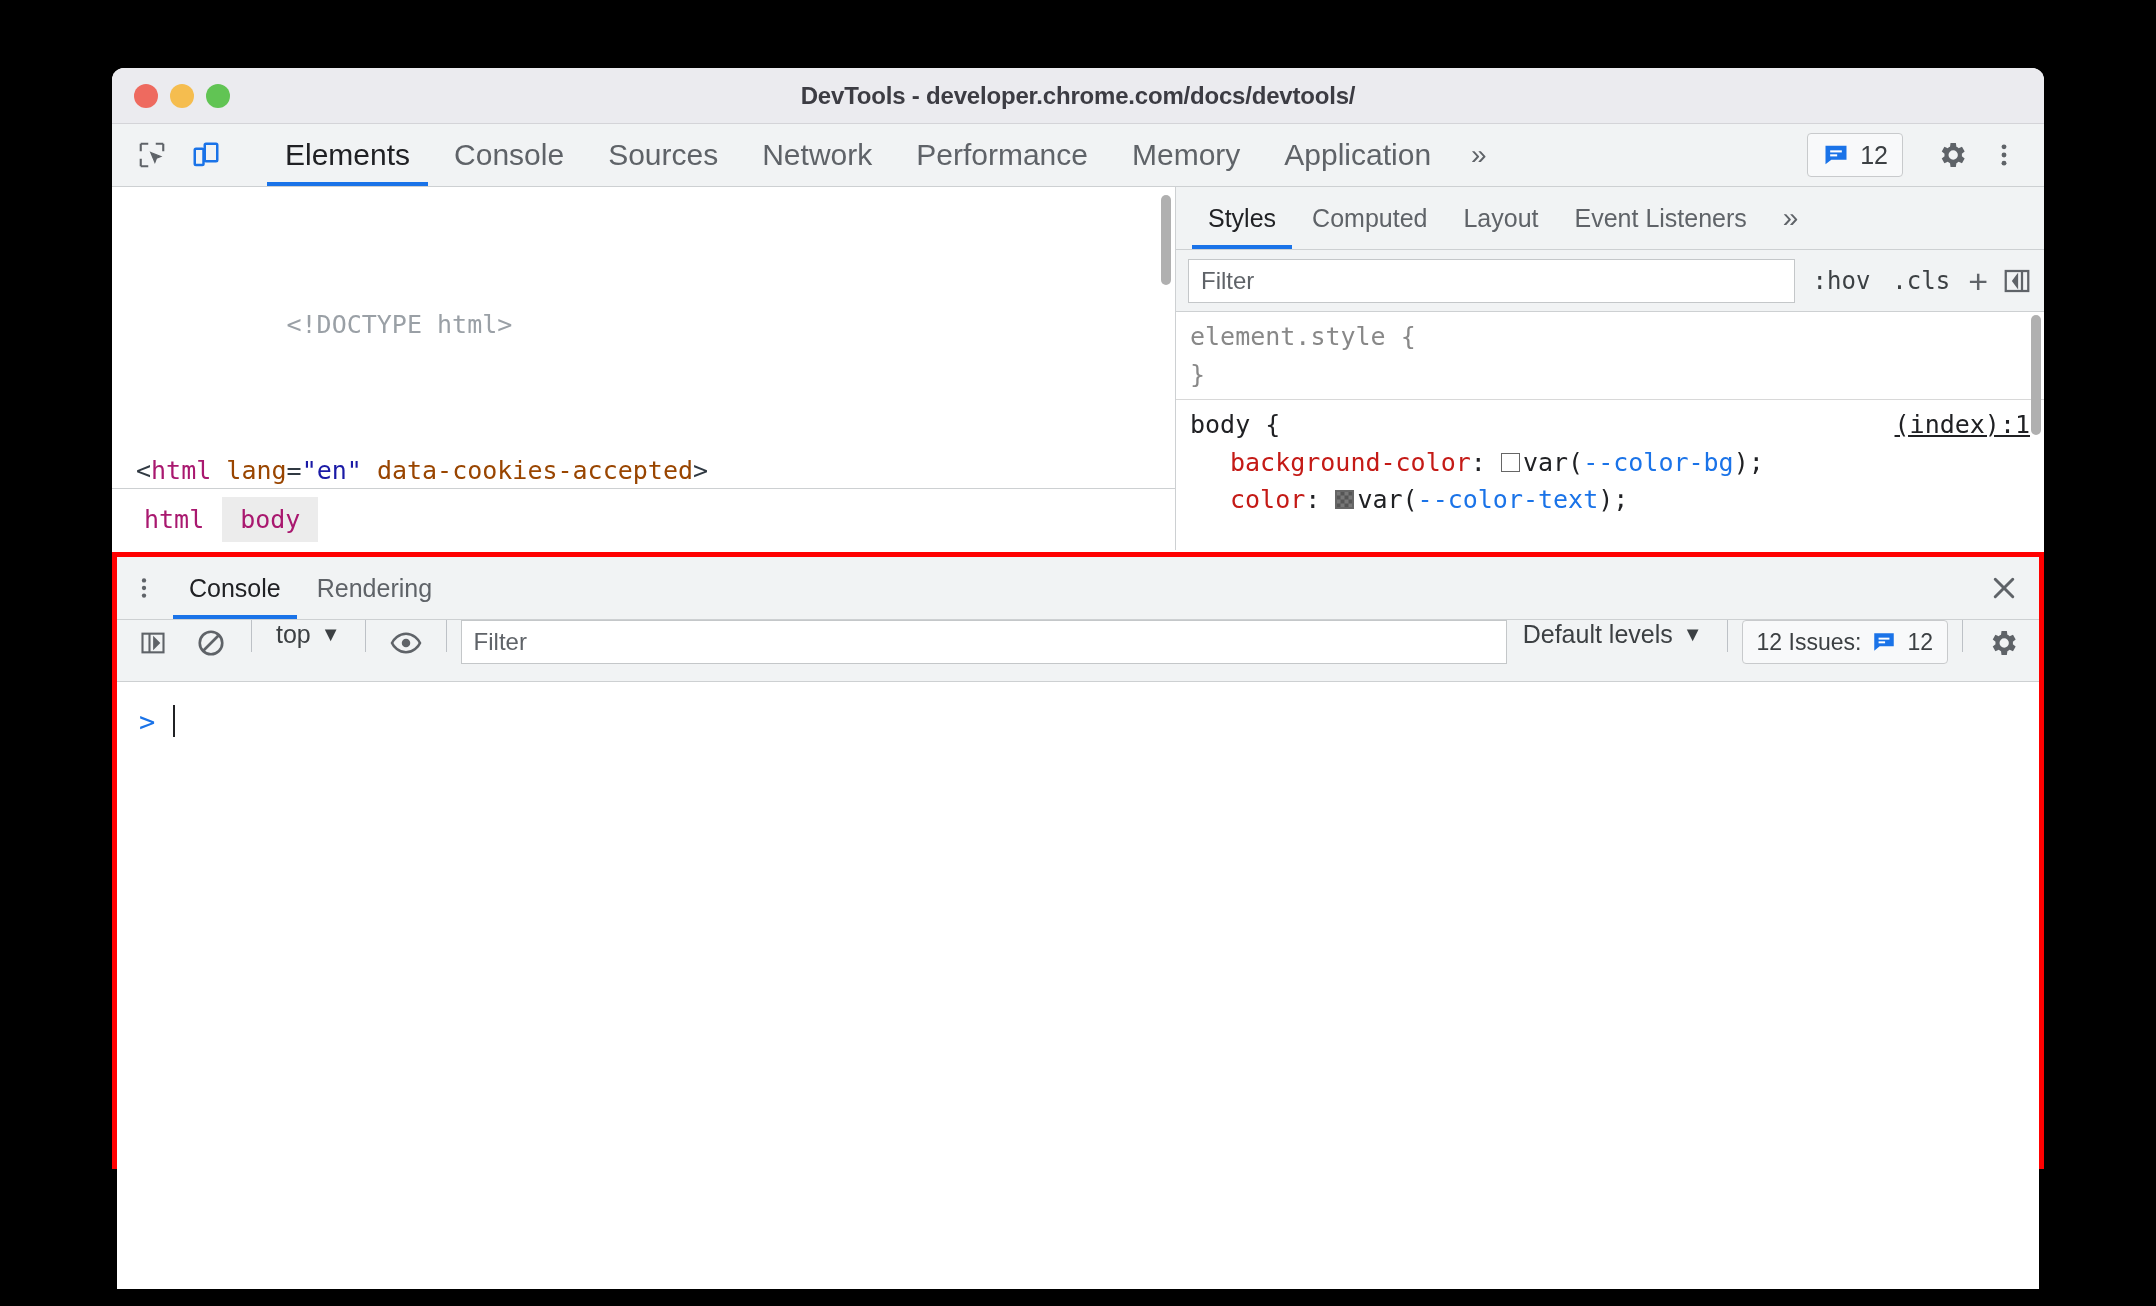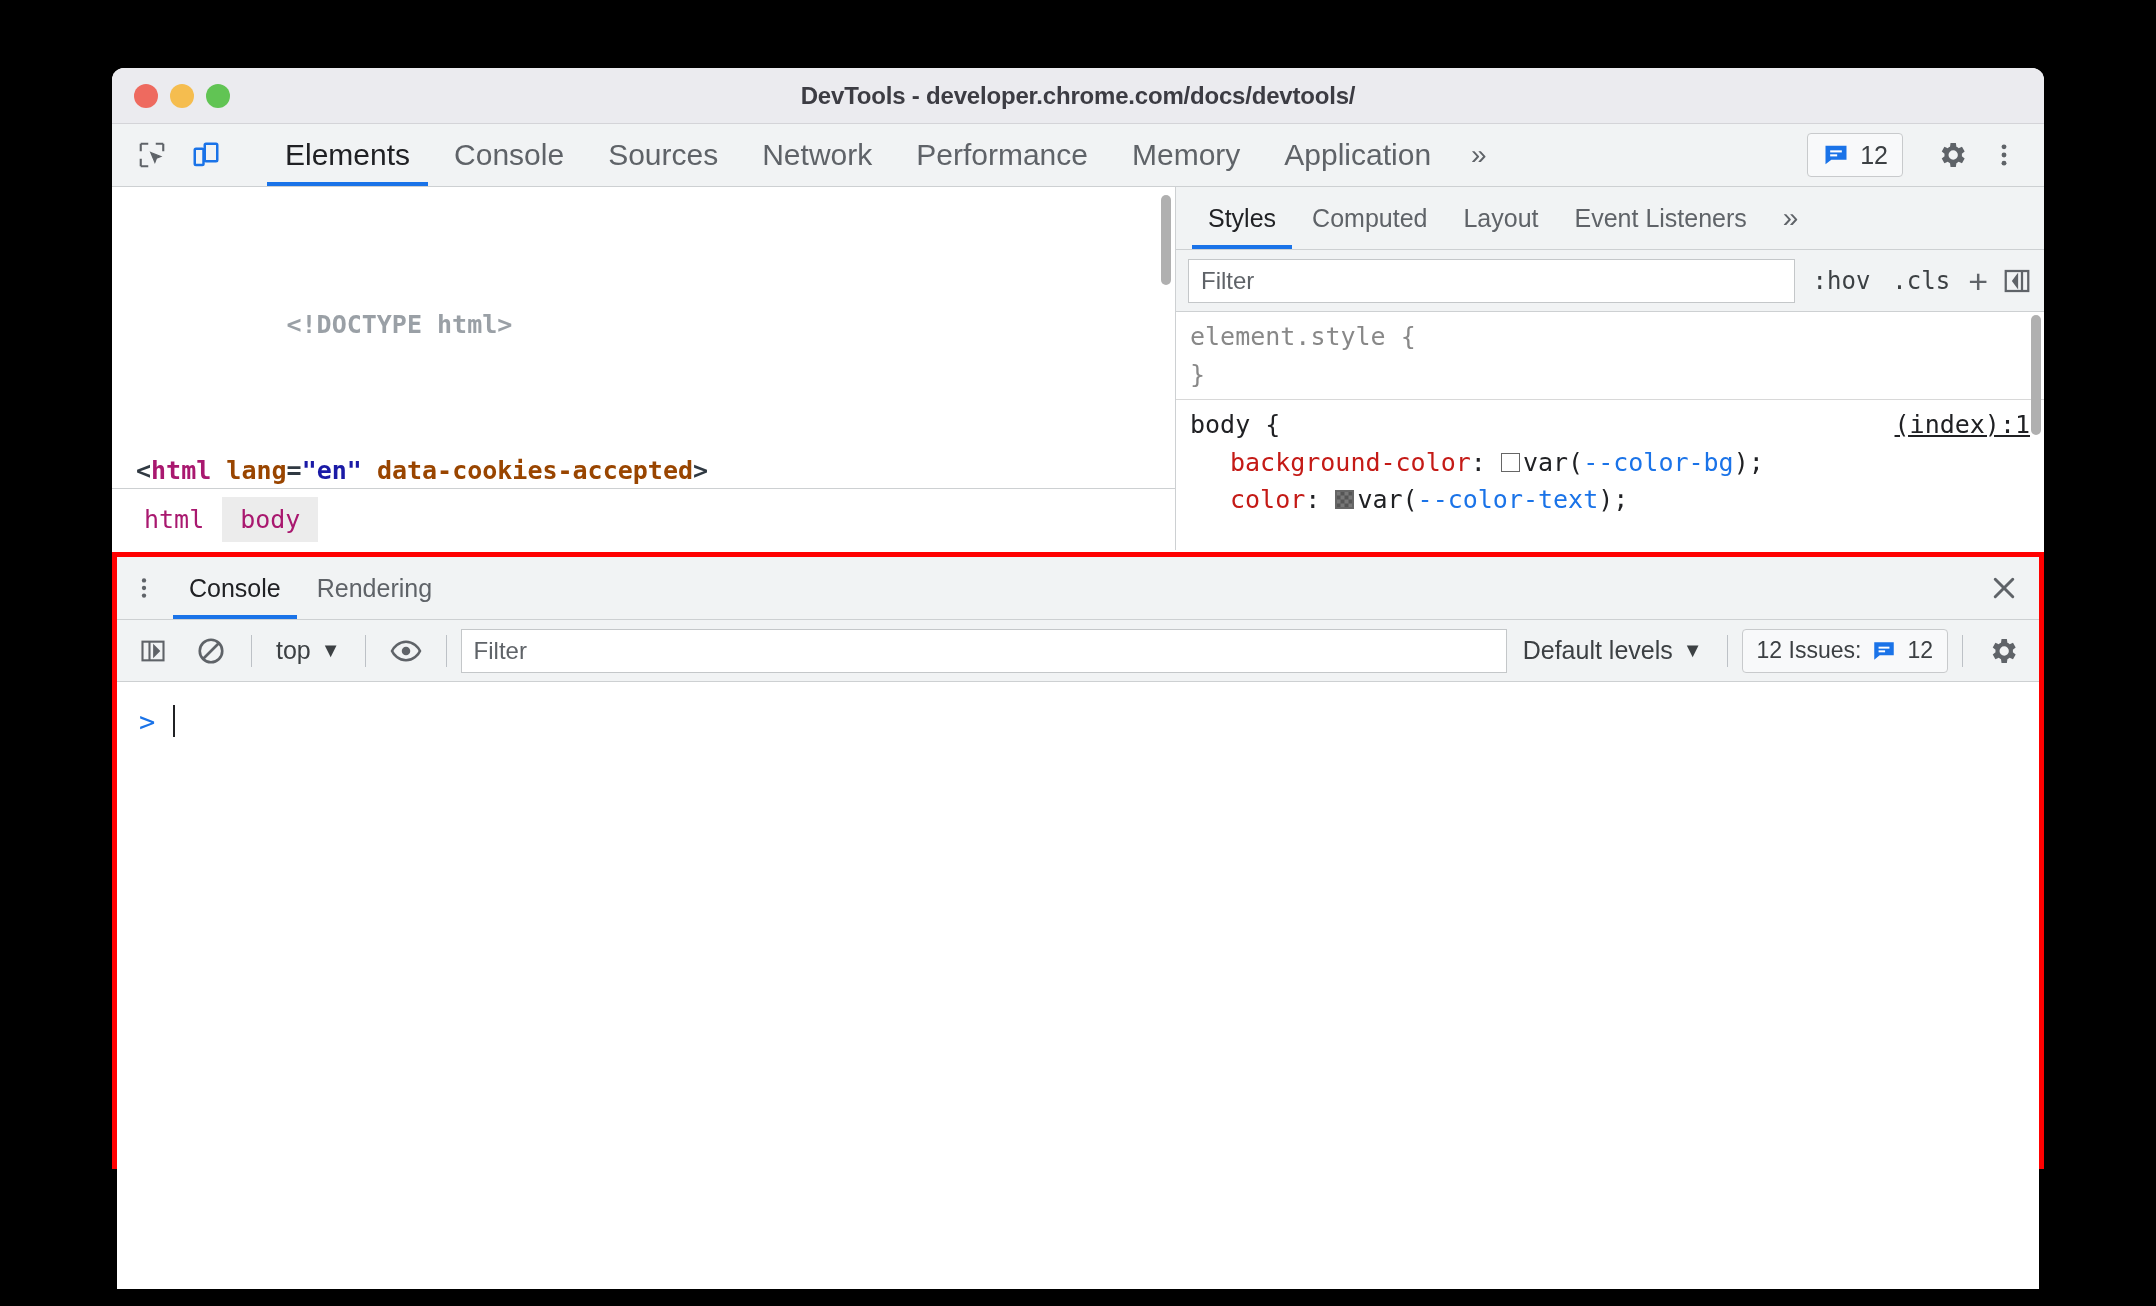--- a/index.html
+++ b/index.html
@@ -141,21 +141,20 @@
     border-right: 1px solid #cdd0d2;
     overflow: hidden;
   }
   .tree {
     padding: 10px 0 0 22px;
     font-family: "DejaVu Sans Mono", monospace;
     font-size: 25px;
     line-height: 1.46;
     color: #303942;
     white-space: pre-wrap;
-    font-weight: bold;
   }
   .tree .row { position: relative; padding-left: 2px; }
   .doctype { color: #9aa0a6; }
   .tagname { color: #a9186f; }
   .attrname { color: #994500; }
   .attrval { color: #1a1aa6; }
   .punct { color: #303942; }
   .tree-scroll {
     position: absolute;
     right: 4px; top: 8px;
@@ -326,21 +325,21 @@
     margin-left: auto;
     width: 70px;
     display: flex; align-items: center; justify-content: center;
   }
 
   .console-toolbar {
     height: 62px;
     background: #f1f3f4;
     border-bottom: 1px solid #cdd0d2;
     display: flex;
-    align-items: center;
+    align-items: flex-start;
     gap: 6px;
     padding: 0 10px;
   }
   .ct-btn {
     width: 52px; height: 46px;
     display: flex; align-items: center; justify-content: center;
   }
   .ct-sep { width: 1px; height: 32px; background: #bdc1c6; margin: 0 8px; }
   .ctx-sel {
     display: flex; align-items: center; gap: 10px;

